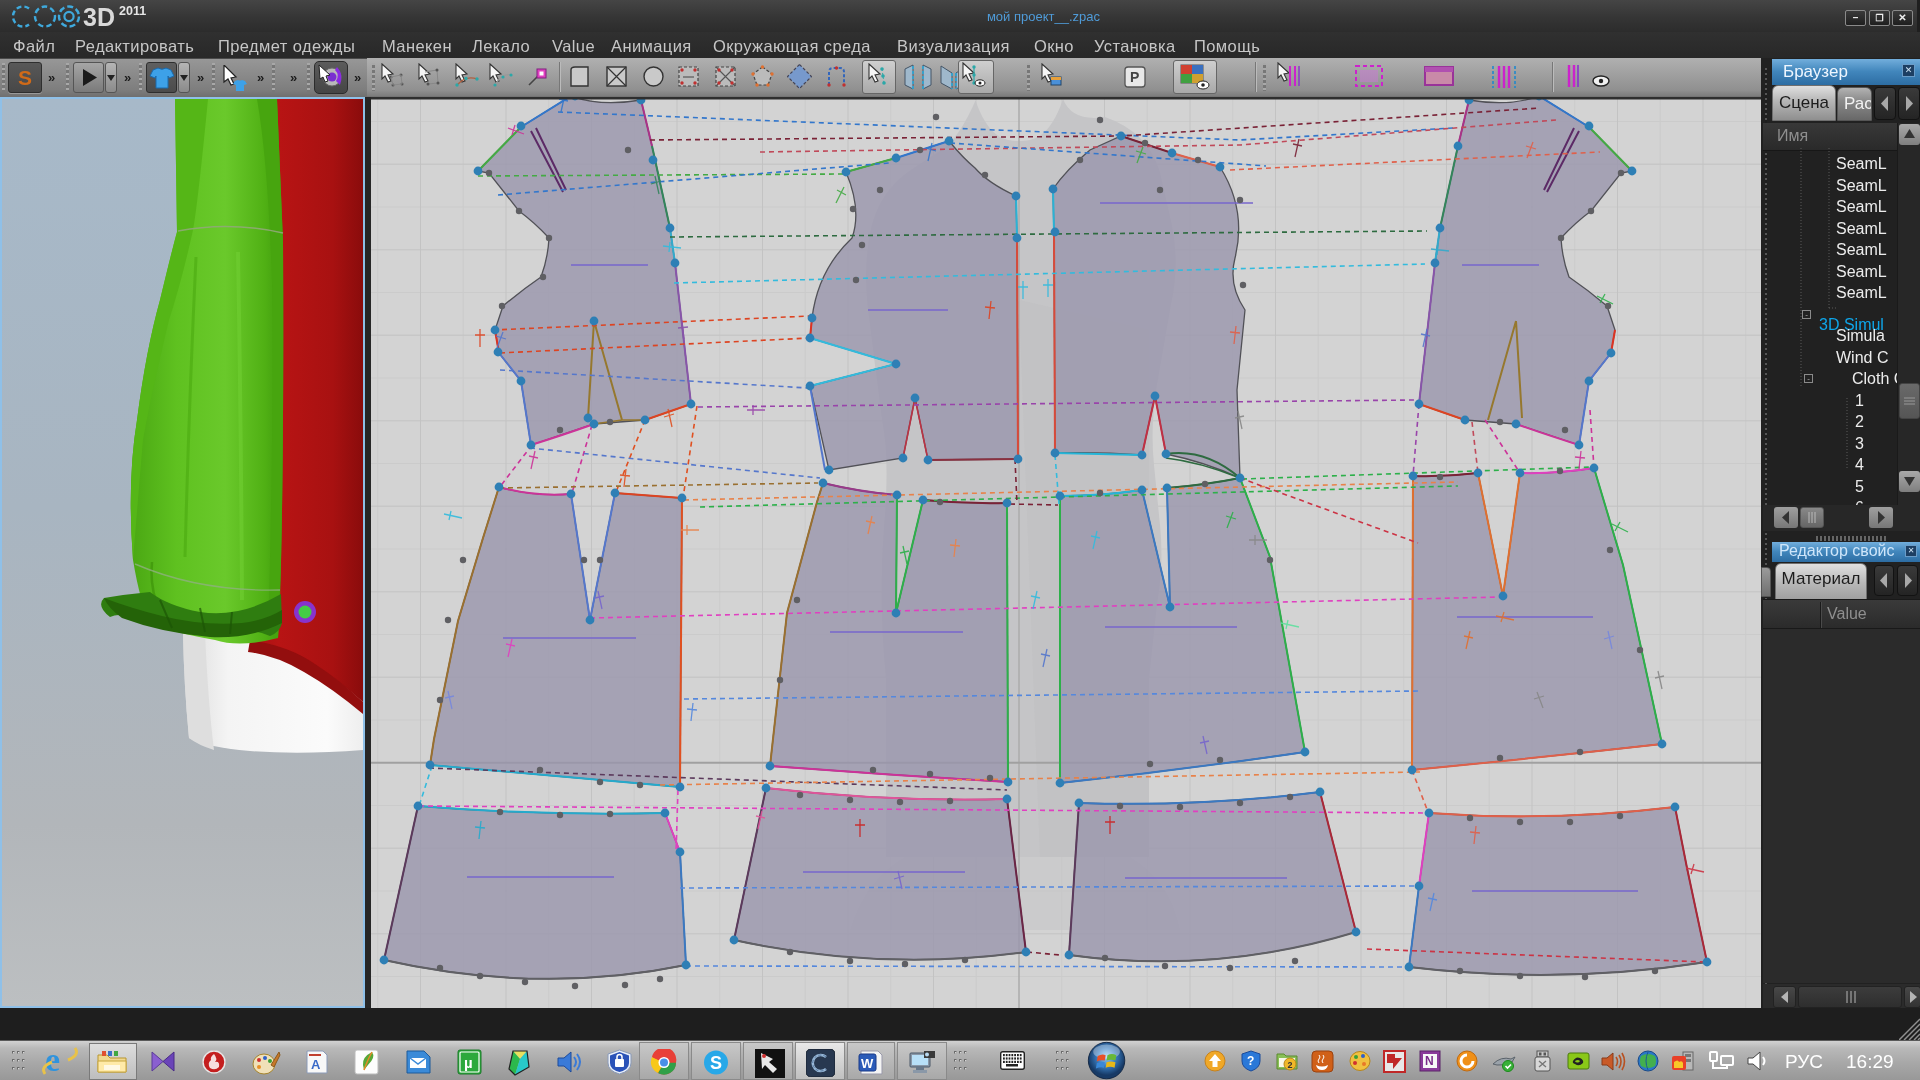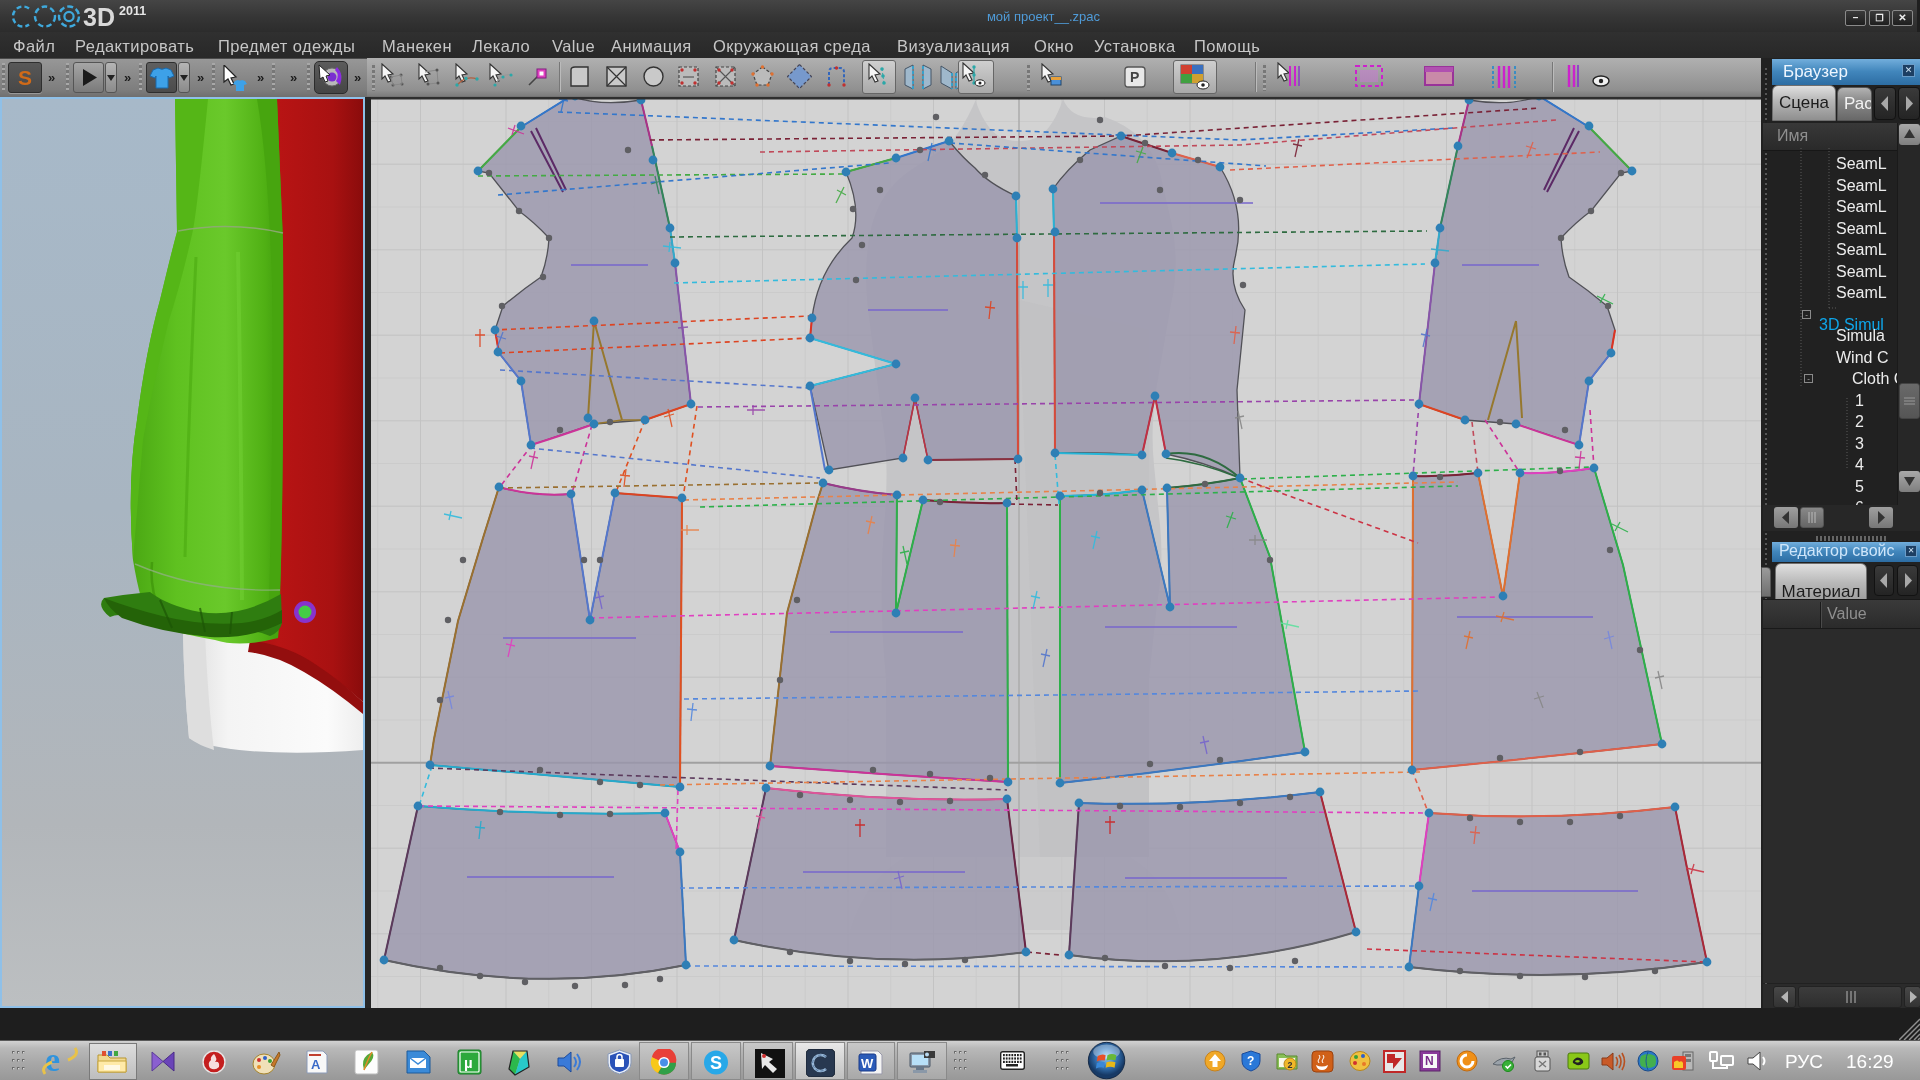--- a/index.html
+++ b/index.html
@@ -911,21 +911,21 @@
             </g>
           </svg></div>
 <div class="abs" style="left:106px;top:2px;width:24px;height:21px;background:linear-gradient(180deg,#9f9f9f,#777);border-radius:3px;"><svg width="24" height="21">
             <path d="M9 4 L16 10.5 L9 17 Z" fill="#333"></path>
           </svg></div>
 </div>
       <div class="abs" style="left:55px;top:478px;width:70px;height:5px;background:repeating-linear-gradient(90deg,#666 0 2px,#1e1e1e 2px 4px);"></div>
       <div class="abs" style="left:11px;top:484px;width:148px;height:20px;background:linear-gradient(180deg,#72aedc,#4186bc 48%,#2d6da3);color:#cfe6fa;font-size:16px;padding:0 0 0 7px;white-space:nowrap;overflow:hidden;">Редактор свойс
 <div class="abs" style="right:3px;top:3px;width:12px;height:12px;background:#1d3f63;border:1px solid #6a9cc8;color:#cfe4f4;font-size:8px;line-height:10px;text-align:center;">✕</div></div>
       <div class="abs" style="left:0px;top:509px;width:10px;height:30px;background:linear-gradient(180deg,#9a9a9a,#6f6f6f);border-radius:0 4px 0 0;border:1px solid #555;"></div>
-      <div class="abs" style="left:14px;top:505px;width:92px;height:48px;background:linear-gradient(180deg,#e0e0e0,#b9b9b9 40%,#8f8f8f);border-radius:6px 6px 0 0;border:1px solid #6f6f6f;color:#1d1d1d;font-size:17px;text-align:center;padding-top:18px;">Материал</div>
+      <div class="abs" style="left:14px;top:505px;width:92px;height:48px;background:linear-gradient(180deg,#e0e0e0,#b9b9b9 40%,#8f8f8f);border-radius:6px 6px 0 0;border:1px solid #6f6f6f;color:#1d1d1d;font-size:17px;text-align:center;padding-top:5px;">Материал</div>
       <div class="abs" style="left:113px;top:507px;width:20px;height:31px;background:linear-gradient(180deg,#3a3a3a,#242424);border:1px solid #121212;border-radius:4px;"><svg width="18" height="29">
           <path d="M12 7 L5 14.5 L12 22 Z" fill="#a8a8a8"></path>
         </svg></div>
       <div class="abs" style="left:136px;top:507px;width:21px;height:31px;background:linear-gradient(180deg,#3a3a3a,#242424);border:1px solid #121212;border-radius:4px;"><svg width="19" height="29">
           <path d="M7 7 L14 14.5 L7 22 Z" fill="#a8a8a8"></path>
         </svg></div>
       <div class="abs" style="left:2px;top:541px;width:157px;height:30px;background:linear-gradient(180deg,#3a3a3a,#2b2b2b);border-bottom:1px solid #191919;border-top:1px solid #191919;">
 <div class="abs" style="left:57px;top:2px;width:1px;height:26px;background:#1a1a1a"></div>
 <div class="abs" style="left:58px;top:2px;width:1px;height:26px;background:#4a4a4a"></div>
 <div class="abs" style="left:64px;top:5px;color:#8f8f8f;">Value</div>

